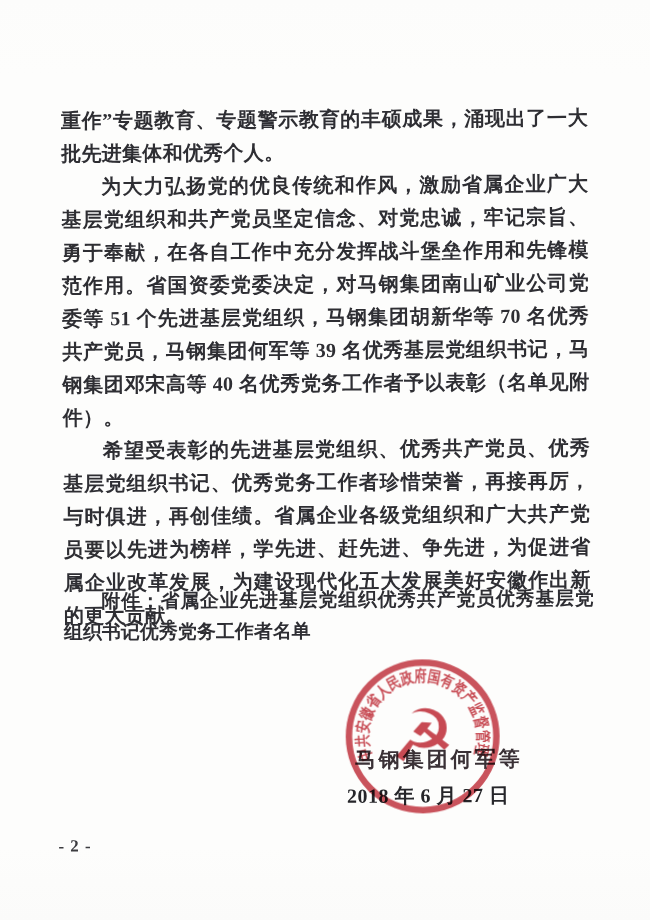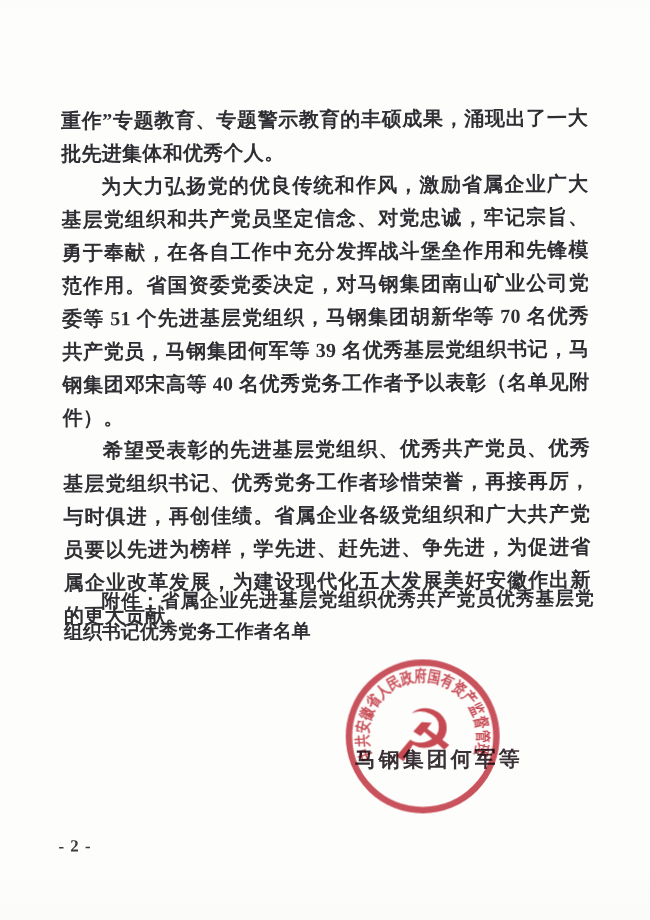--- a/index.html
+++ b/index.html
@@ -104,20 +104,21 @@
     <div class="body-text">
       <p class="continued">重作”专题教育、专题警示教育的丰硕成果，涌现出了一大批先进集体和优秀个人。</p>
       <p>为大力弘扬党的优良传统和作风，激励省属企业广大基层党组织和共产党员坚定信念、对党忠诚，牢记宗旨、勇于奉献，在各自工作中充分发挥战斗堡垒作用和先锋模范作用。省国资委党委决定，对马钢集团南山矿业公司党委等 51 个先进基层党组织，马钢集团胡新华等 70 名优秀共产党员，马钢集团何军等 39 名优秀基层党组织书记，马钢集团邓宋高等 40 名优秀党务工作者予以表彰（名单见附件）。</p>
       <p>希望受表彰的先进基层党组织、优秀共产党员、优秀基层党组织书记、优秀党务工作者珍惜荣誉，再接再厉，与时俱进，再创佳绩。省属企业各级党组织和广大共产党员要以先进为榜样，学先进、赶先进、争先进，为促进省属企业改革发展，为建设现代化五大发展美好安徽作出新的更大贡献。</p>
     </div>
 
     <p class="attachment">附件：省属企业先进基层党组织优秀共产党员优秀基层党组织书记优秀党务工作者名单</p>
 
     <div class="signature">马钢集团何军等</div>
 
+    <div class="date">2018 年 6 月 27 日</div>
 
     <svg class="seal" viewBox="0 0 200 200" aria-hidden="true">
       <circle cx="100" cy="100" r="91" fill="none" stroke="#c23a44" stroke-width="8" stroke-opacity="0.95"></circle>
       <defs>
         <path id="ringPath" d="M 38.4 128.7 A 68 68 0 1 1 161.6 128.7" fill="none"></path>
       </defs>
       <text font-size="19.5" fill="#c23a44" font-family="Liberation Serif, DejaVu Serif, serif">
         <textPath href="#ringPath" startOffset="2" textLength="358" lengthAdjust="spacingAndGlyphs">中共安徽省人民政府国有资产监督管理委员会委员会</textPath>
       </text>
       <text x="100" y="131" text-anchor="middle" font-size="90" fill="#c23a44" font-family="DejaVu Sans, sans-serif">☭</text>

